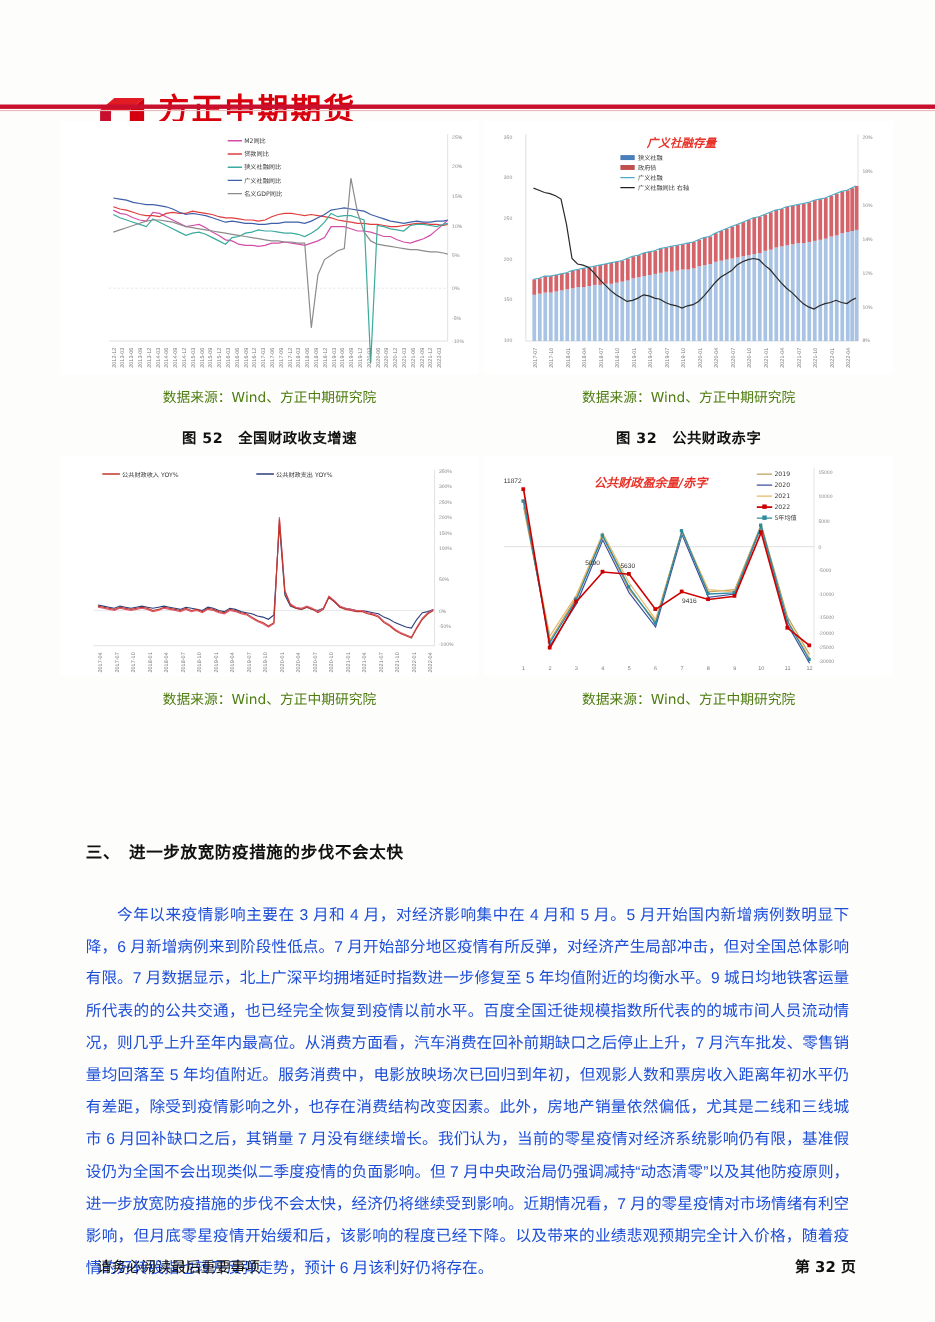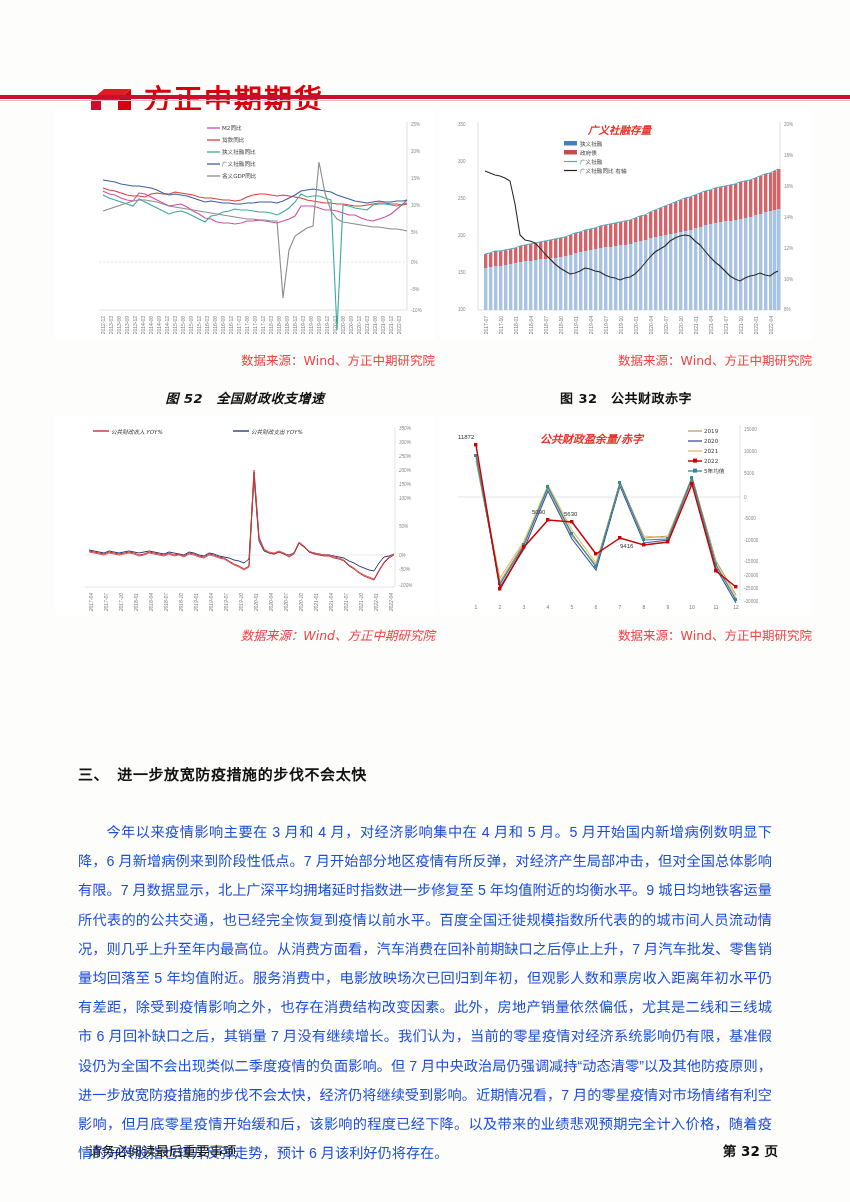--- a/index.html
+++ b/index.html
@@ -16,21 +16,21 @@
   
   .header{position:absolute;left:0;top:0;width:850px;height:100px;}
   .logo-wrap{position:absolute;left:88px;top:38px;display:flex;align-items:center;gap:10px;margin-top:48px;}
   .logo-mark{width:46px;height:46px;position:relative;flex:none;}
   .logo-text{display:flex;flex-direction:column;line-height:1;}
   .logo-cn{font-family:"DejaVu Sans", sans-serif;font-weight:bold;font-size:28px;color:#d9000d;letter-spacing:2px;}
   .logo-en{font-family:"Liberation Sans", sans-serif;font-weight:bold;font-size:15px;color:#d9000d;letter-spacing:1.1px;margin-top:5px;}
   .rule-red{position:absolute;left:0;top:95px;width:850px;height:4px;background:#c8102e;}
   .rule-thin{position:absolute;left:0;top:100px;width:850px;height:1px;background:#e8b9bd;}
   .figcell{position:absolute;}
-  .src{font-family:"DejaVu Sans", sans-serif;font-size:12.5px;color:#ef4444;text-align:right;}
+  .src{font-family:"DejaVu Sans", sans-serif;font-size:12.5px;color:#4d7c0f;text-align:center;}
   .figtitle{font-family:"DejaVu Sans", sans-serif;font-weight:bold;font-size:13px;color:#111;text-align:center;letter-spacing:0.5px;}
 
   .chartbox{position:relative;background:#ffffff;}
   svg{display:block;}
 
   .cht-title{font-family:"DejaVu Sans", sans-serif;font-weight:bold;font-style:italic;fill:#e8342a;}
 
   
   .sec-head{
     position:absolute;left:78px;top:763px;width:700px;
@@ -355,21 +355,21 @@
           <text class="axis-lbl" transform="translate(288,206) rotate(-90)" text-anchor="end">2021-07</text>
           <text class="axis-lbl" transform="translate(303,206) rotate(-90)" text-anchor="end">2021-10</text>
           <text class="axis-lbl" transform="translate(318,206) rotate(-90)" text-anchor="end">2022-01</text>
           <text class="axis-lbl" transform="translate(333,206) rotate(-90)" text-anchor="end">2022-04</text>
         </g>
       </svg>
     </div>
     <div class="src" style="margin-top:10px;">数据来源：Wind、方正中期研究院</div>
   </div>
 
-  <div class="figcell" style="left:55px;top:388px;width:380px;font-style:italic;">
+  <div class="figcell" style="left:55px;top:388px;width:380px;">
     <div class="figtitle">图 52　全国财政收支增速</div>
     <div class="chartbox" style="margin-top:8px;">
       <svg width="380" height="200" viewBox="0 0 380 200">
         <line x1="30" y1="172" x2="340" y2="172" stroke="#d3d3d3" stroke-width="0.6"></line>
         <line x1="340" y1="12" x2="340" y2="172" stroke="#d3d3d3" stroke-width="0.6"></line>
 
         <line x1="30" y1="140" x2="340" y2="140" stroke="#dedede" stroke-width="0.6"></line>
 
         <g>
           <line x1="38" y1="16" x2="54" y2="16" stroke="#c0392b" stroke-width="1.4"></line>

